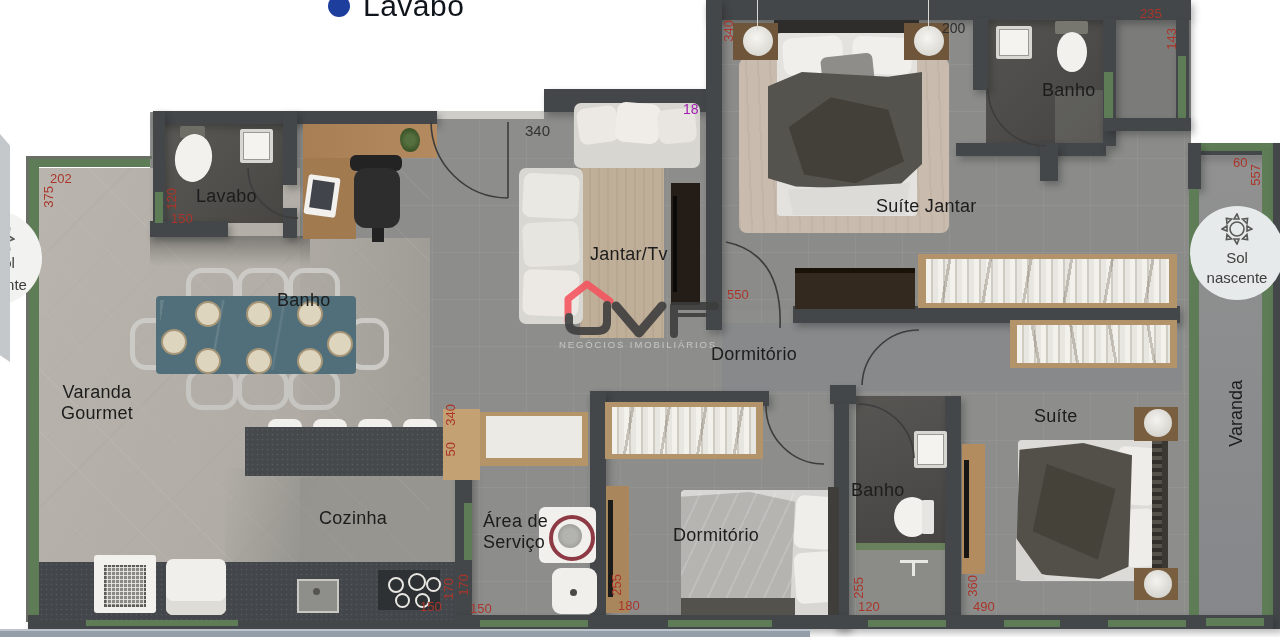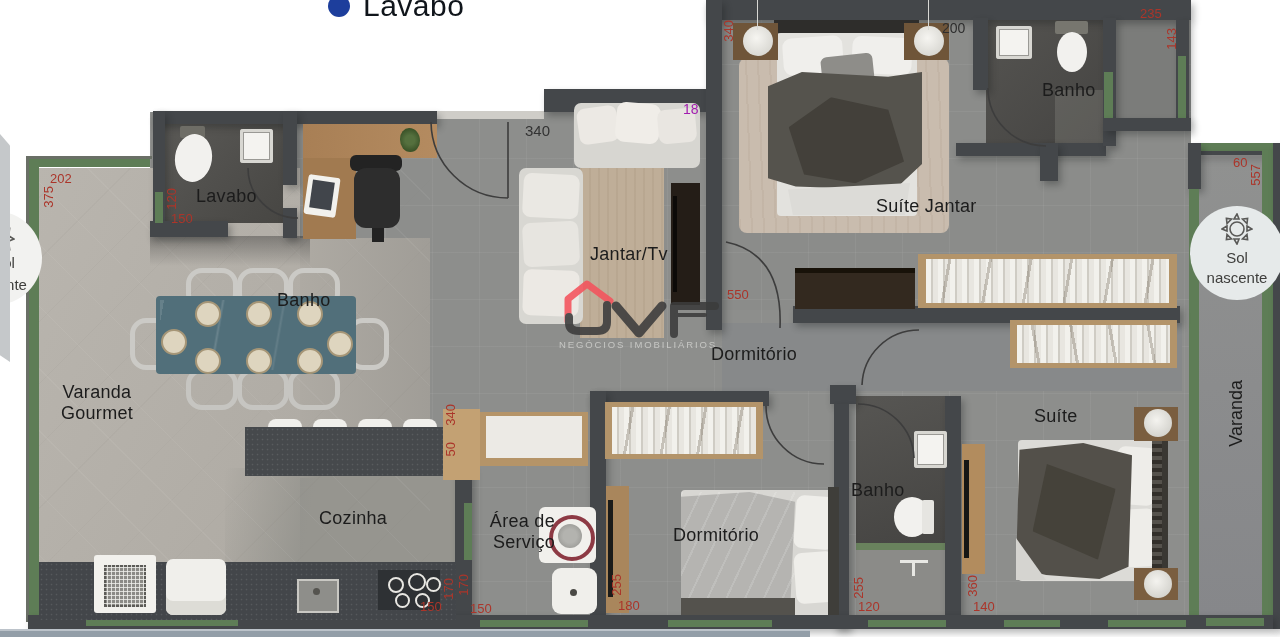--- a/index.html
+++ b/index.html
@@ -246,21 +246,21 @@
 </svg>
 
 <div class="t" style="left:196px;top:186px">Lavabo</div>
 <div class="t" style="left:590px;top:244px">Jantar/Tv</div>
 <div class="t" style="left:277px;top:290px">Banho</div>
 <div class="t" style="left:876px;top:196px">Suíte Jantar</div>
 <div class="t" style="left:1042px;top:80px">Banho</div>
 <div class="t" style="left:711px;top:344px">Dormitório</div>
 <div class="t" style="left:57px;top:382px;width:80px;text-align:center">Varanda<br>Gourmet</div>
 <div class="t" style="left:319px;top:508px">Cozinha</div>
-<div class="t" style="left:483px;top:511px;width:72px;text-align:right">Área de<br>Serviço</div>
+<div class="t" style="left:483px;top:511px;width:72px;text-align:left">Área de<br>Serviço</div>
 <div class="t" style="left:673px;top:525px">Dormitório</div>
 <div class="t" style="left:851px;top:480px">Banho</div>
 <div class="t" style="left:1034px;top:406px">Suíte</div>
 <div class="tv" style="left:1226px;top:380px">Varanda</div>
 
 <div class="d" style="left:50px;top:171px">202</div>
 <div class="dv" style="left:41px;top:186px">375</div>
 <div class="dv" style="left:164px;top:188px">120</div>
 <div class="d" style="left:171px;top:211px">150</div>
 <div style="left:525px;top:122px;color:#333;font-size:15px">340</div>
@@ -276,21 +276,21 @@
 <div class="dv" style="left:443px;top:442px">50</div>
 <div class="dv" style="left:441px;top:578px">170</div>
 <div class="d" style="left:420px;top:599px">150</div>
 <div class="dv" style="left:456px;top:574px">170</div>
 <div class="d" style="left:470px;top:601px">150</div>
 <div class="dv" style="left:609px;top:574px">255</div>
 <div class="d" style="left:618px;top:598px">180</div>
 <div class="dv" style="left:851px;top:577px">255</div>
 <div class="d" style="left:858px;top:599px">120</div>
 <div class="dv" style="left:965px;top:575px">360</div>
-<div class="d" style="left:973px;top:599px">140</div>
+<div class="d" style="left:973px;top:599px">490</div>
 
 <svg style="position:absolute;left:0;top:0" width="1280" height="637" viewBox="0 0 1280 637" fill="none">
 <g opacity="0.88">
 <path d="M568,321 L568,299 L587,284 L610,301" stroke="#f4525c" stroke-width="7" stroke-linecap="round" stroke-linejoin="round"></path>
 <path d="M607,305 L607,322 Q607,331 597,331 L579,331 Q569,331 569,323 L569,317" stroke="#3c3c3c" stroke-width="8" stroke-linecap="round" fill="none"></path>
 <path d="M616,306 L639,333 L662,306" stroke="#3c3c3c" stroke-width="9" stroke-linecap="round" stroke-linejoin="round"></path>
 <path d="M674,334 L674,306 L715,306" stroke="#3c3c3c" stroke-width="8" stroke-linecap="round" stroke-linejoin="round"></path>
 <path d="M676,315 L705,315" stroke="#3c3c3c" stroke-width="4" stroke-linecap="round"></path>
 <text x="638" y="348" text-anchor="middle" font-family="Liberation Sans,sans-serif" font-size="9.5" letter-spacing="1.9" fill="rgba(246,246,244,.6)">NEGÓCIOS IMOBILIÁRIOS</text>
 </g>

